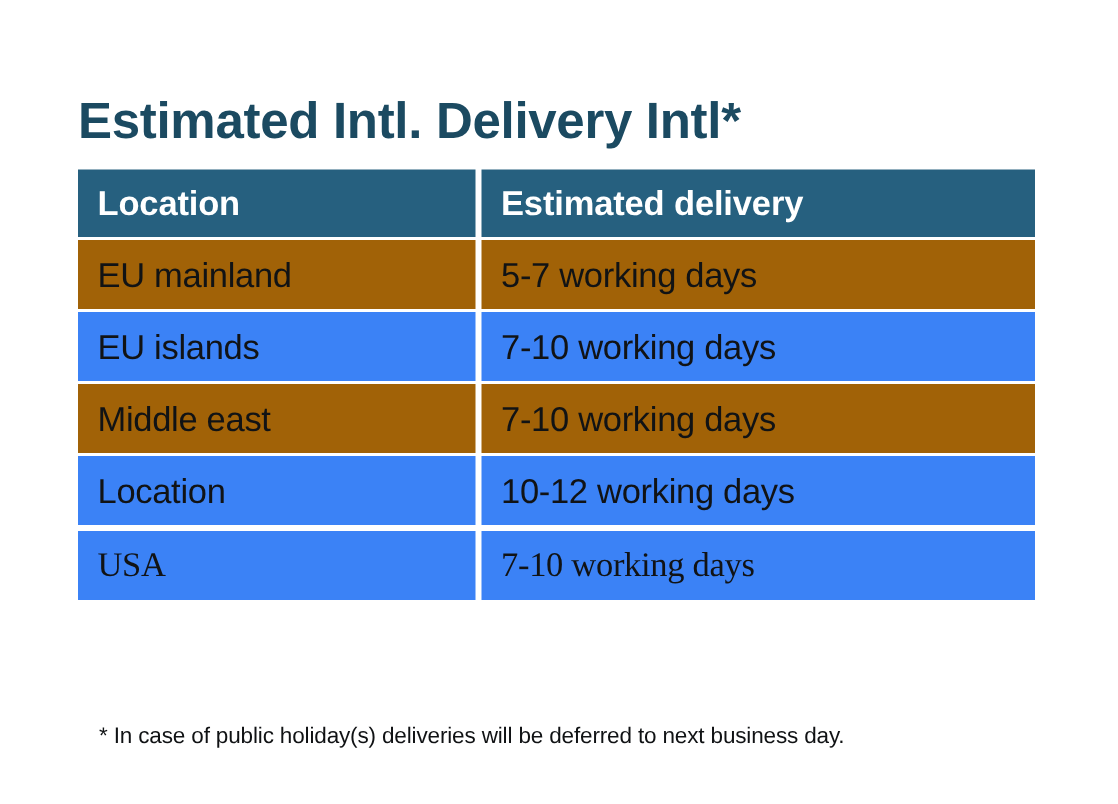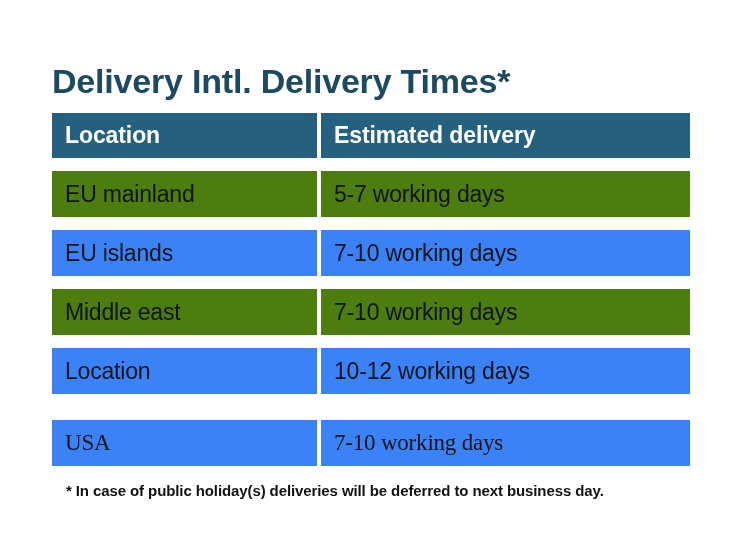--- a/index.html
+++ b/index.html
@@ -41,21 +41,21 @@
   .delivery-table {
     position: absolute;
     left: 52px;
     top: 113px;
     width: 638px;
   }
 
   .table-row {
     display: flex;
     width: 100%;
-    margin-bottom: 13px;
+    margin-bottom: 2px;
   }
   .table-row:last-child { margin-bottom: 13px; font-family: Liberation Serif, serif; }
 
   .cell {
     box-sizing: border-box;
     display: flex;
     align-items: center;
     padding-left: 13px;
     padding-right: 10px;
     overflow: hidden;
@@ -76,43 +76,43 @@
   }
 
   
   .body-row .cell {
     height: 46px;
     font-size: 23px;
     font-weight: 400;
     color: #111315;
     letter-spacing: -0.2px;
   }
-  .body-row.row-dark .cell  { background: #4d7c0f; }
+  .body-row.row-dark .cell  { background: #a16207; }
   .body-row.row-light .cell { background: #3b82f6; }
 
   
   .footnote {
     position: absolute;
     left: 66px;
     top: 481px;
     width: 640px;
     font-size: 15px;
     line-height: 20px;
-    font-weight: 700;
+    font-weight: 400;
     color: #101214;
     letter-spacing: -0.1px;
     white-space: nowrap;
   }
 </style>
 </head>
 <body>
 
 <div id="page">
 
-  <h1 class="page-title">Delivery Intl. Delivery Times*</h1>
+  <h1 class="page-title">Estimated Intl. Delivery Intl*</h1>
 
   <div class="delivery-table">
 
     <div class="table-row header-row">
       <div class="cell col-location">Location</div>
       <div class="cell col-delivery">Estimated delivery</div>
     </div>
 
     <div class="table-row body-row row-dark">
       <div class="cell col-location">EU mainland</div>

